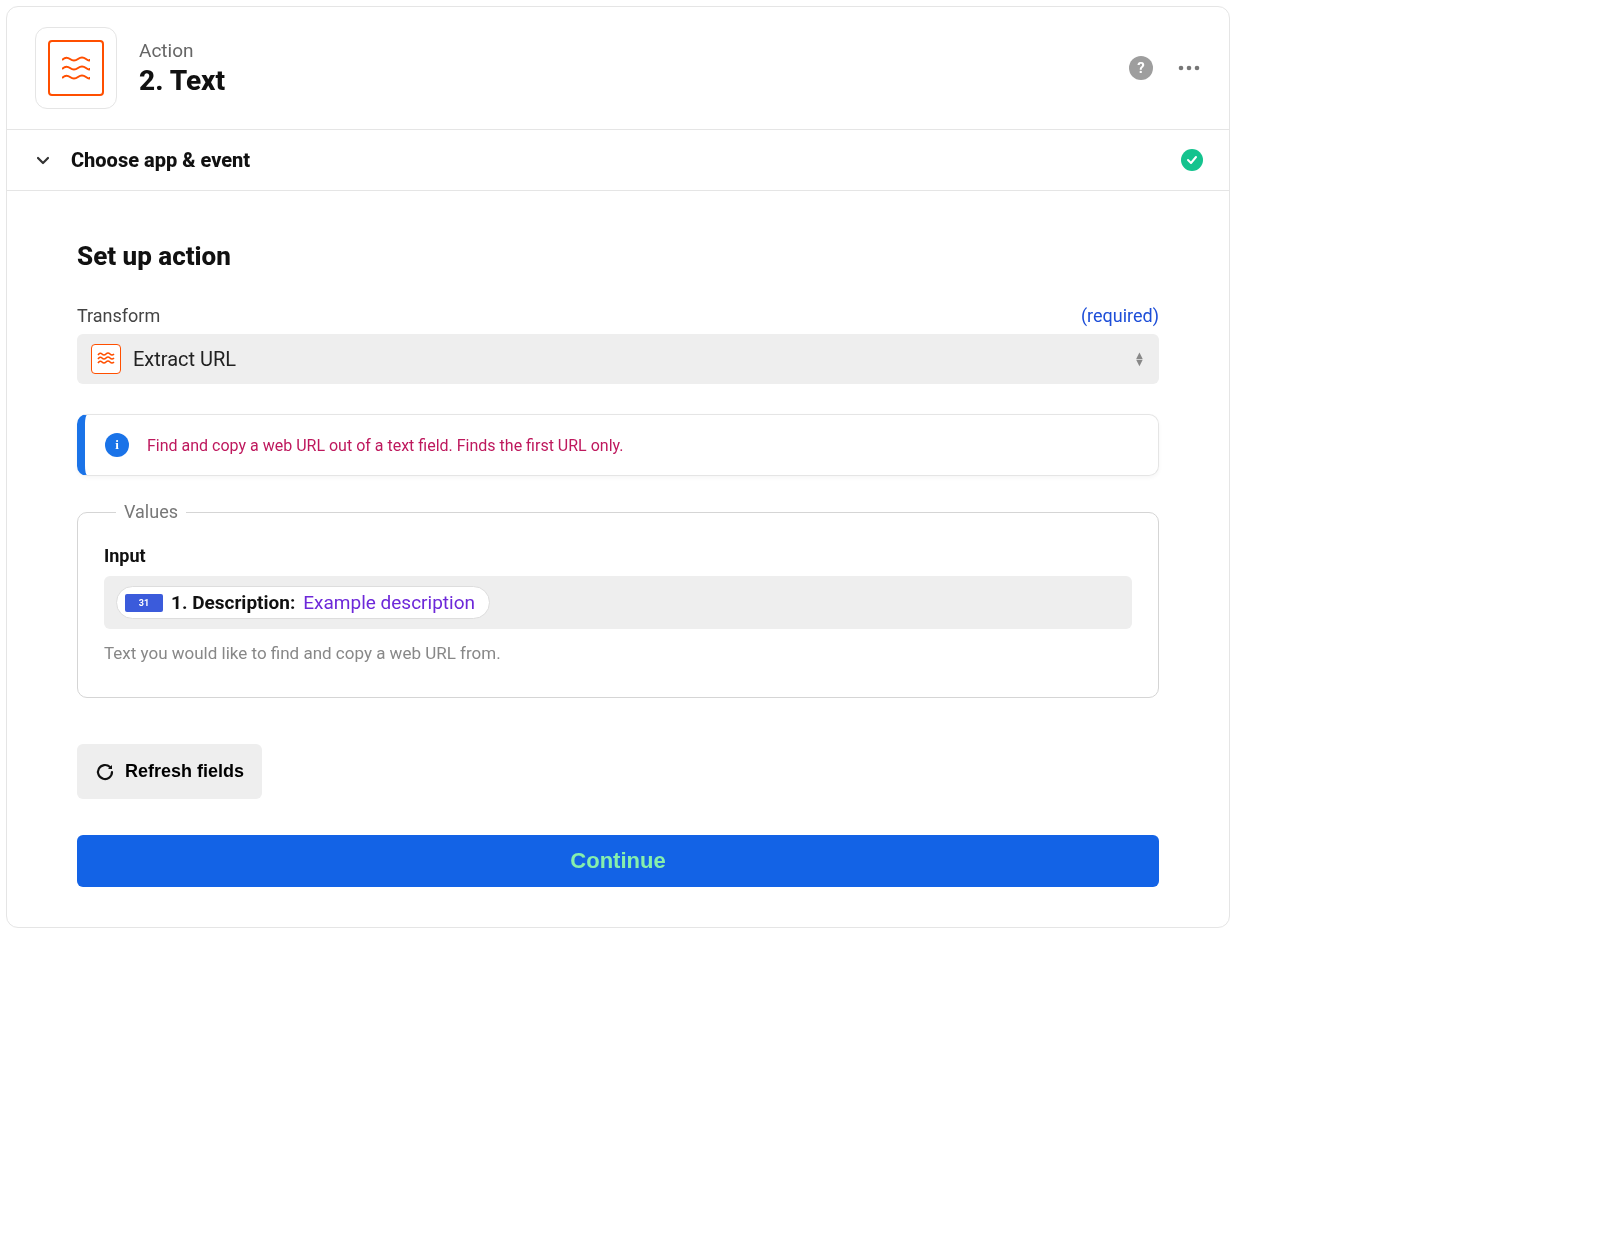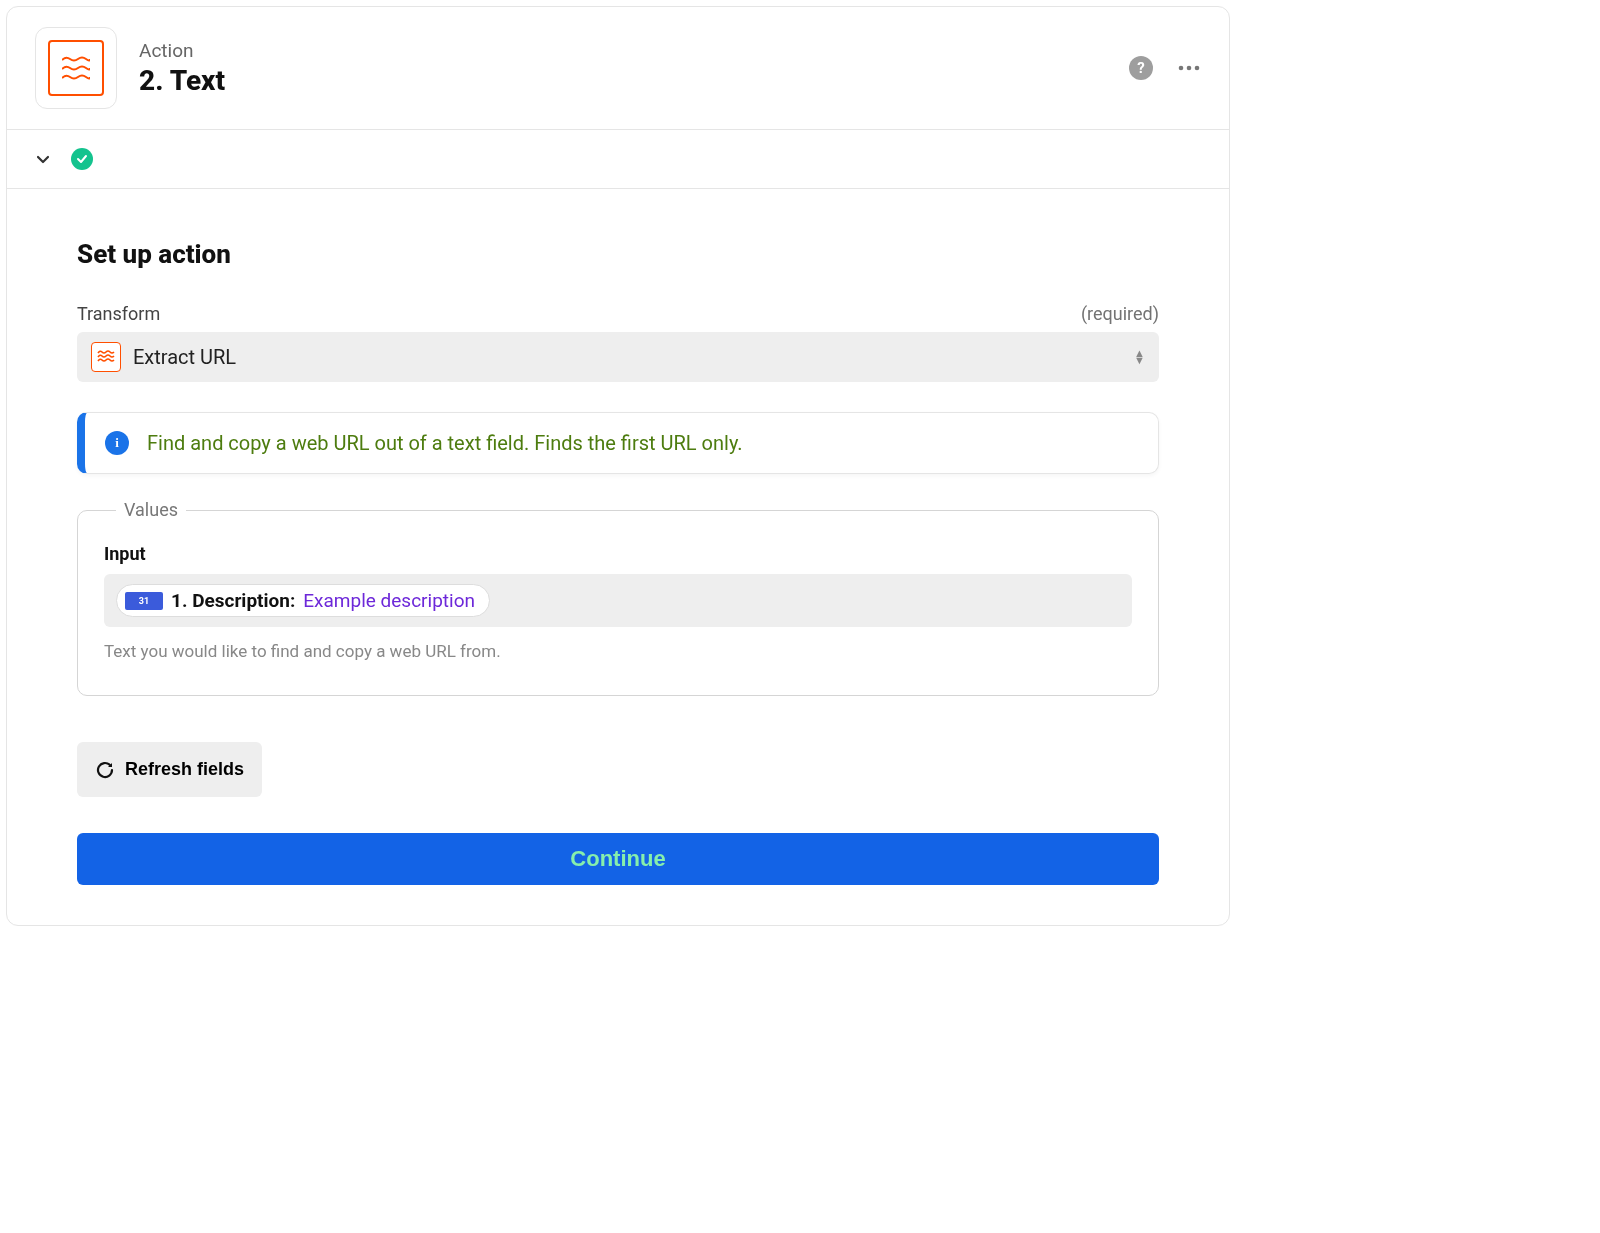--- a/index.html
+++ b/index.html
@@ -123,21 +123,21 @@
       justify-content: space-between;
       align-items: baseline;
       margin-bottom: 8px;
     }
     .field-label {
       font-size: 18px;
       color: #444;
     }
     .required {
       font-size: 18px;
-      color: #737373;
+      color: #1d4ed8;
     }
     .select {
       background: #eeeeee;
       border-radius: 6px;
       padding: 10px 14px;
       display: flex;
       align-items: center;
       gap: 12px;
       margin-bottom: 30px;
       cursor: pointer;
@@ -184,22 +184,22 @@
       color: #fff;
       display: flex;
       align-items: center;
       justify-content: center;
       font-size: 13px;
       font-weight: 900;
       font-family: Georgia, serif;
       flex-shrink: 0;
     }
     .info-text {
-      font-size: 20px;
-      color: #4d7c0f;
+      font-size: 16px;
+      color: #be185d;
     }
     
     .fieldset {
       border: 1px solid #d5d5d5;
       border-radius: 10px;
       padding: 22px 26px 34px 26px;
       position: relative;
       margin-bottom: 46px;
     }
     .legend {
@@ -310,20 +310,21 @@
             <circle cx="19" cy="3" r="2.3" fill="#777"></circle>
           </svg>
       </div>
     </div>
   </div>
 
   <div class="section-row">
     <svg class="chev" viewBox="0 0 20 20">
         <path d="M5 8 L10 13 L15 8" stroke="#333" stroke-width="2.2" fill="none" stroke-linecap="round" stroke-linejoin="round"></path>
       </svg>
+    <div class="section-label">Choose app &amp; event</div>
     <div class="check-badge">
       <svg width="12" height="12" viewBox="0 0 12 12">
           <path d="M2 6 L5 9 L10 3" stroke="#fff" stroke-width="2" fill="none" stroke-linecap="round" stroke-linejoin="round"></path>
         </svg>
     </div>
   </div>
 
   <div class="body">
     <h2>Set up action</h2>
 

